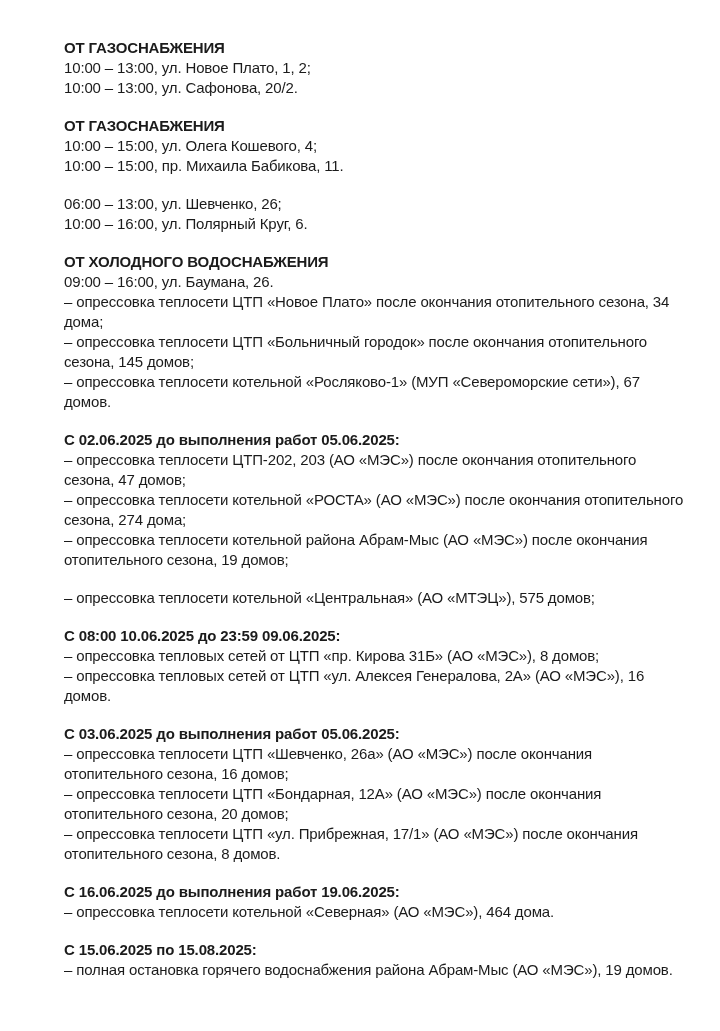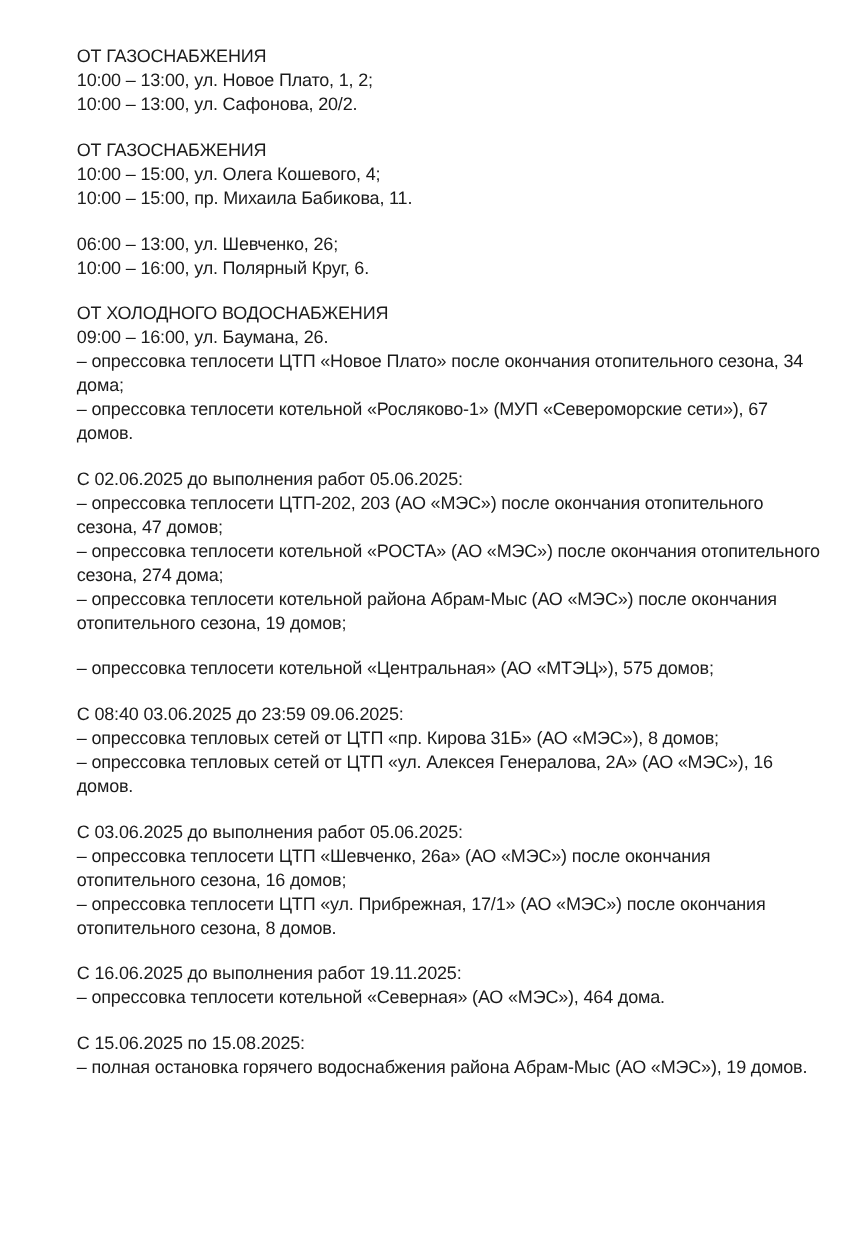--- a/index.html
+++ b/index.html
@@ -26,21 +26,21 @@
     margin: 18px 0 0 0;
   }
   .section.first,
   .section.attached {
     margin-top: 0;
   }
   .section p {
     margin: 0;
   }
   .heading {
-    font-weight: 400;
+    font-weight: 700;
   }
 </style>
 </head>
 <body style="background-color: rgb(255, 255, 255);">
 
 <div class="page" style="color: rgb(27, 27, 27);">
   <section class="section first">
     <p class="heading">ОТ ГАЗОСНАБЖЕНИЯ</p>
 
   <p class="line">10:00 – 13:00, ул. Новое Плато, 1, 2;</p>
@@ -62,52 +62,54 @@
 
   <section class="section">
     <p class="heading">ОТ ХОЛОДНОГО ВОДОСНАБЖЕНИЯ</p>
 
   <p class="line">09:00 – 16:00, ул. Баумана, 26.</p>
     </section>
 
   <section class="section attached">
 
   <p class="line">– опрессовка теплосети ЦТП «Новое Плато» после окончания отопительного сезона, 34 дома;</p>
+      <p class="line">– опрессовка теплосети ЦТП «Больничный городок» после окончания отопительного сезона, 145 домов;</p>
       <p class="line">– опрессовка теплосети котельной «Росляково-1» (МУП «Североморские сети»), 67 домов.</p>
     </section>
 
   <section class="section">
     <p class="heading">С 02.06.2025 до выполнения работ 05.06.2025:</p>
 
   <p class="line">– опрессовка теплосети ЦТП-202, 203 (АО «МЭС») после окончания отопительного сезона, 47 домов;</p>
       <p class="line">– опрессовка теплосети котельной «РОСТА» (АО «МЭС») после окончания отопительного сезона, 274 дома;</p>
       <p class="line">– опрессовка теплосети котельной района Абрам-Мыс (АО «МЭС») после окончания отопительного сезона, 19 домов;</p>
     </section>
 
   <section class="section">
 
   <p class="line">– опрессовка теплосети котельной «Центральная» (АО «МТЭЦ»), 575 домов;</p>
     </section>
 
   <section class="section">
-    <p class="heading">С 08:40 03.06.2025 до 23:59 09.06.2025:</p>
+    <p class="heading">С 08:00 10.06.2025 до 23:59 09.06.2025:</p>
 
   <p class="line">– опрессовка тепловых сетей от ЦТП «пр. Кирова 31Б» (АО «МЭС»), 8 домов;</p>
       <p class="line">– опрессовка тепловых сетей от ЦТП «ул. Алексея Генералова, 2А» (АО «МЭС»), 16 домов.</p>
     </section>
 
   <section class="section">
     <p class="heading">С 03.06.2025 до выполнения работ 05.06.2025:</p>
 
   <p class="line">– опрессовка теплосети ЦТП «Шевченко, 26а» (АО «МЭС») после окончания отопительного сезона, 16 домов;</p>
+      <p class="line">– опрессовка теплосети ЦТП «Бондарная, 12А» (АО «МЭС») после окончания отопительного сезона, 20 домов;</p>
       <p class="line">– опрессовка теплосети ЦТП «ул. Прибрежная, 17/1» (АО «МЭС») после окончания отопительного сезона, 8 домов.</p>
     </section>
 
   <section class="section">
-    <p class="heading">С 16.06.2025 до выполнения работ 19.11.2025:</p>
+    <p class="heading">С 16.06.2025 до выполнения работ 19.06.2025:</p>
 
   <p class="line">– опрессовка теплосети котельной «Северная» (АО «МЭС»), 464 дома.</p>
     </section>
 
   <section class="section">
     <p class="heading">С 15.06.2025 по 15.08.2025:</p>
 
   <p class="line">– полная остановка горячего водоснабжения района Абрам-Мыс (АО «МЭС»), 19 домов.</p>
     </section>
 </div>

